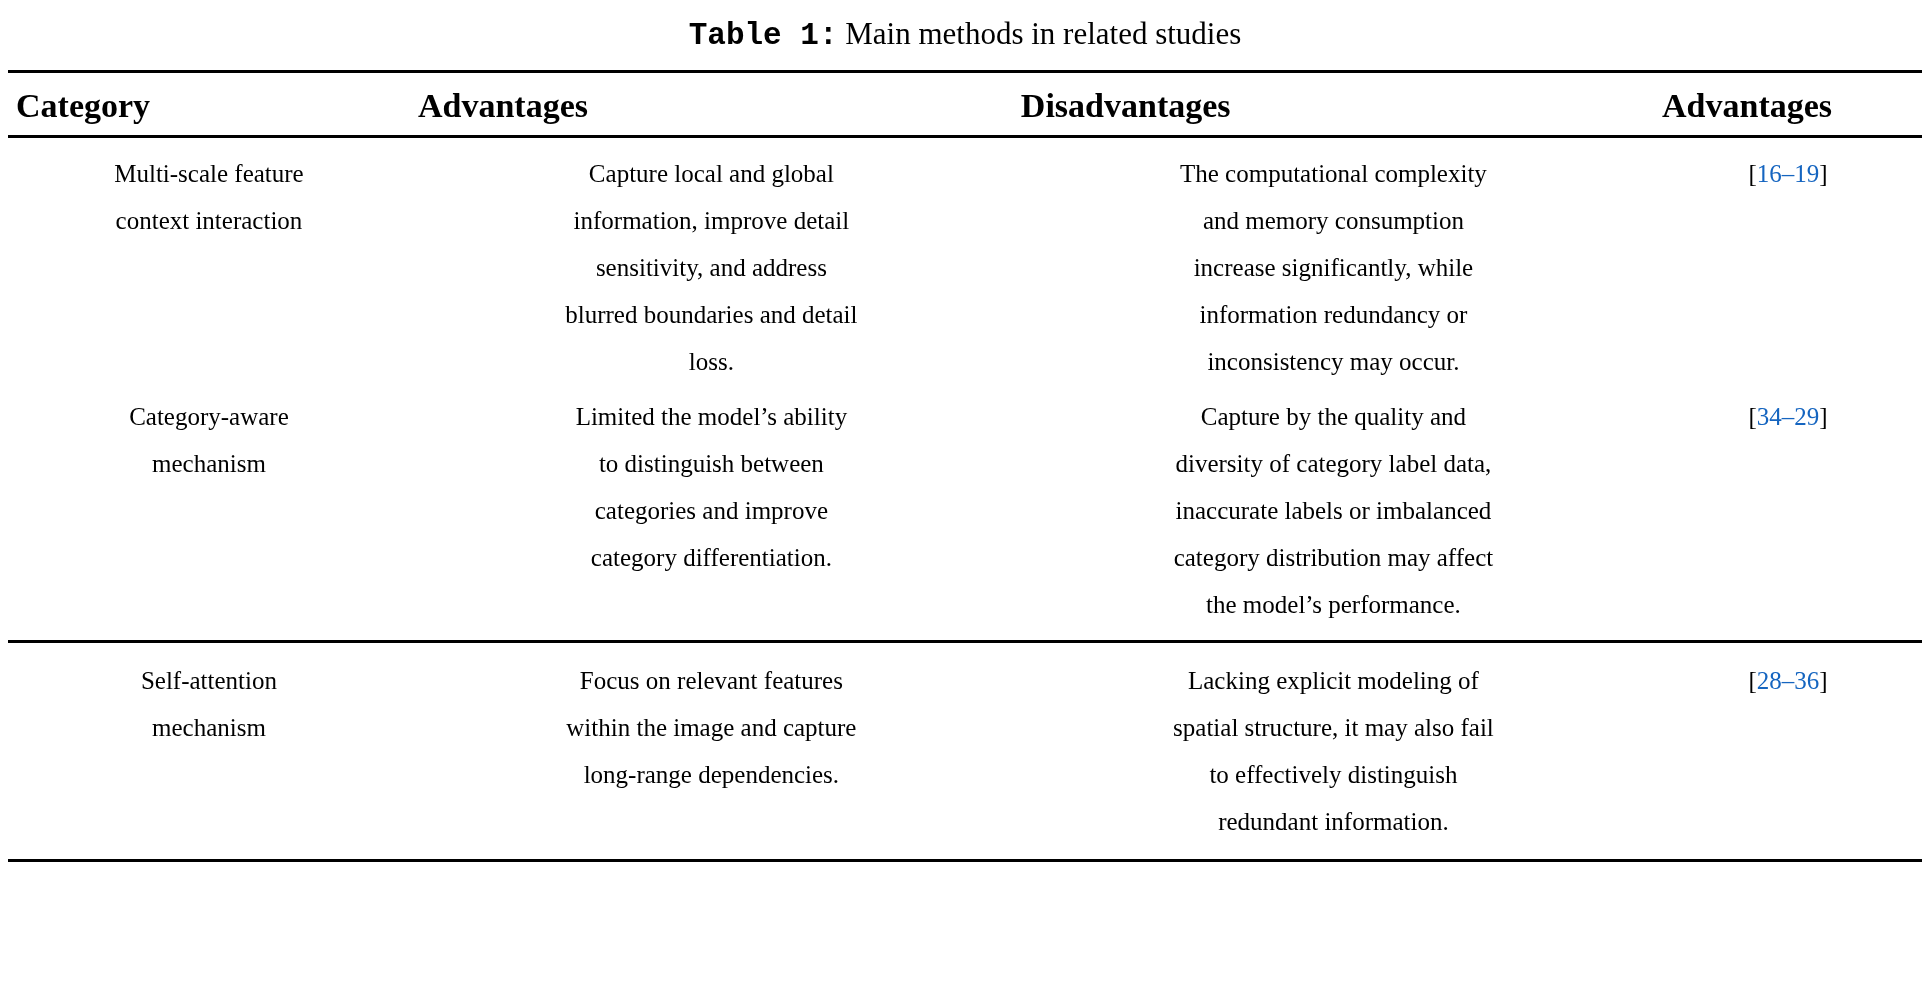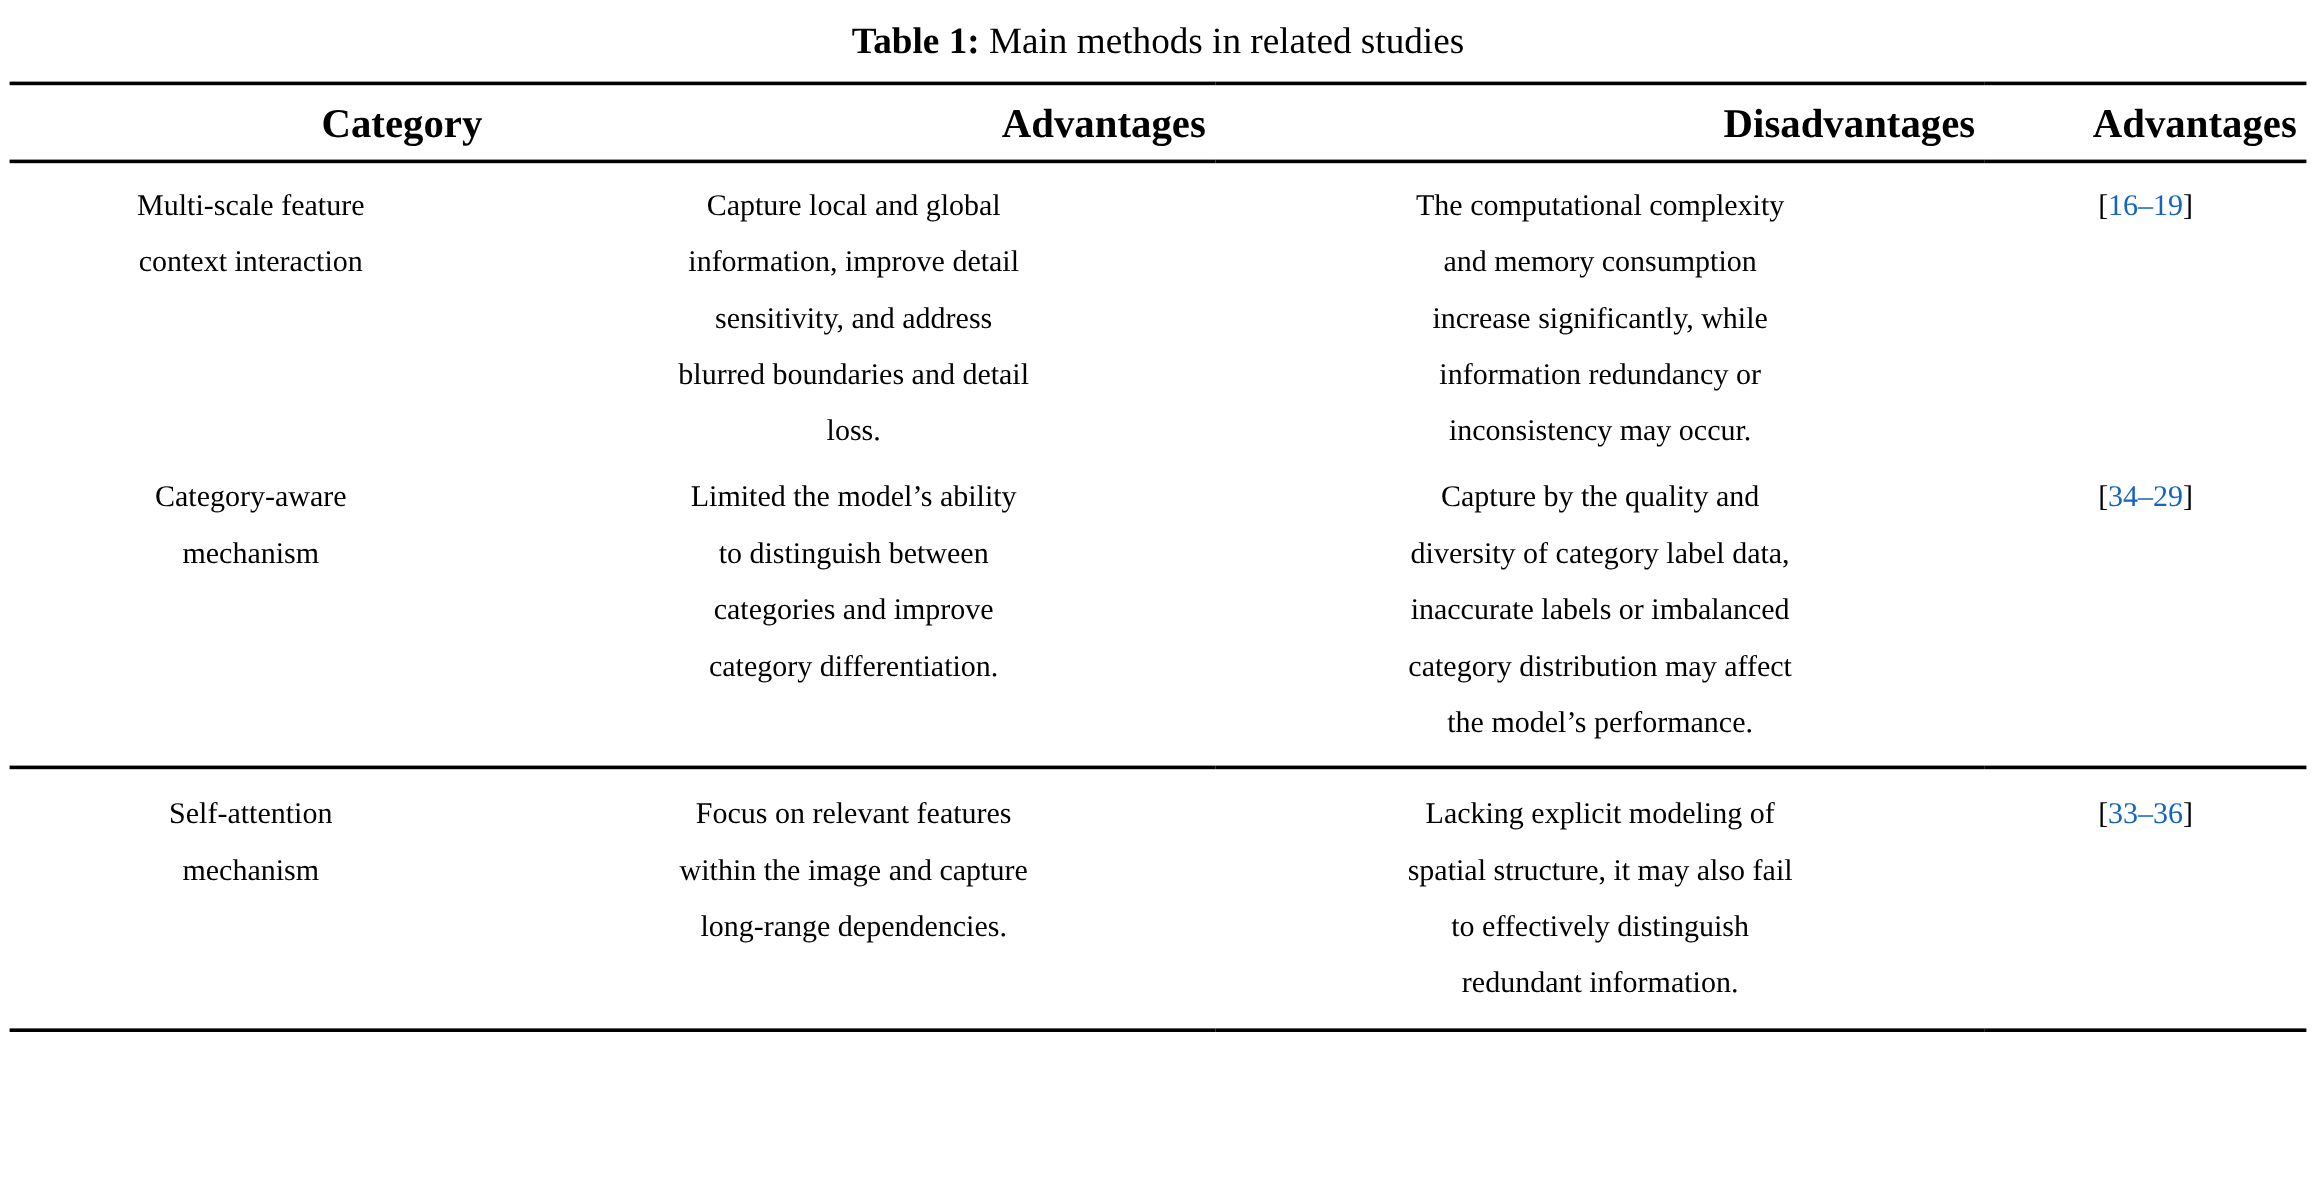--- a/index.html
+++ b/index.html
@@ -21,31 +21,32 @@
   }
   .caption{
     text-align:center;
     font-size:31px;
     line-height:40px;
     padding-top:6px;
     padding-bottom:14px;
   }
   .caption-label{
     font-weight:bold;
+    font-family:Liberation Mono, monospace;
   }
   table.methods{
     width:100%;
     border-collapse:collapse;
     border-top:3px solid var(--rule);
     border-bottom:3px solid var(--rule);
   }
   table.methods th{
     font-size:34px;
     font-weight:bold;
-    text-align:right;
+    text-align:left;
     vertical-align:top;
     padding:14px 8px 10px 8px;
     border-bottom:3px solid var(--rule);
   }
   table.methods td{
     font-size:25px;
     line-height:47px;
     text-align:center;
     vertical-align:top;
     white-space:pre-line;
@@ -125,18 +126,18 @@
       <tr class="row-3">
         <td>Self-attention
 mechanism</td>
         <td>Focus on relevant features
 within the image and capture
 long-range dependencies.</td>
         <td>Lacking explicit modeling of
 spatial structure, it may also fail
 to effectively distinguish
 redundant information.</td>
-        <td class="ref"><span>[</span><span class="cite-link">33–36</span><span>]</span></td>
+        <td class="ref"><span>[</span><span class="cite-link">28–36</span><span>]</span></td>
       </tr>
     </tbody>
   </table>
 
 </div>
 
 </body></html>

